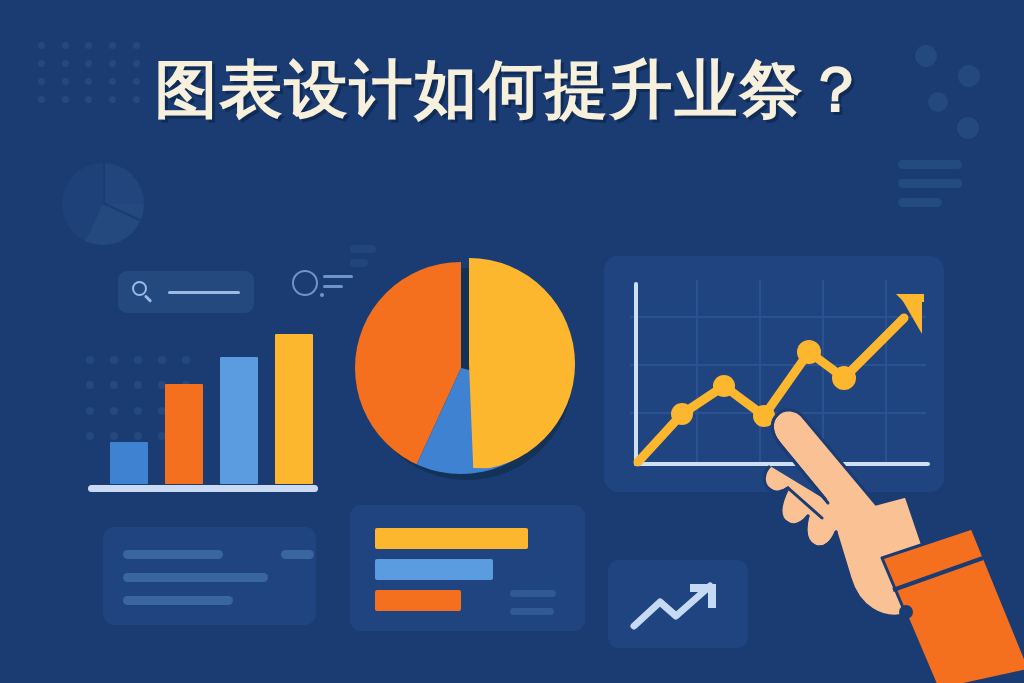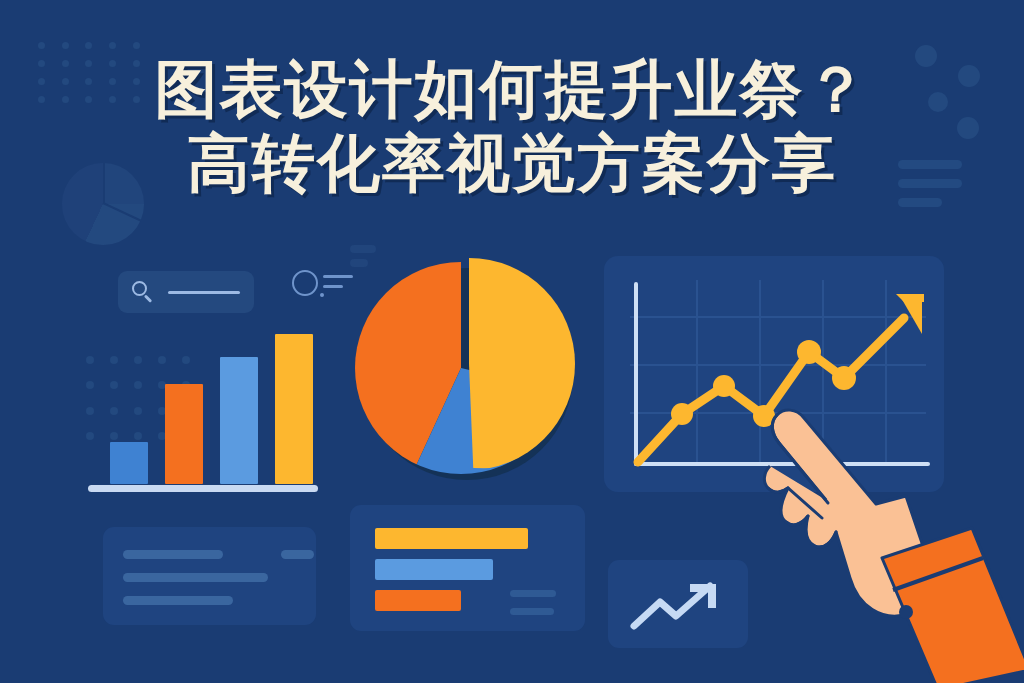--- a/index.html
+++ b/index.html
@@ -168,21 +168,20 @@
     <span style="left:0;top:20px;width:40px;"></span>
   </div>
 
   <div class="deco deco-lines-br" style="left:350px;top:245px;width:60px;height:30px;">
     <span style="left:0;top:0;width:26px;background:#21457c;"></span>
     <span style="left:0;top:14px;width:18px;background:#21457c;"></span>
   </div>
 
   <div class="title-block">
     <div class="title-line">图表设计如何提升业祭？</div>
-    <div class="title-line">高转化率视觉方案分享</div>
   </div>
 
   <div class="searchbar">
     <div class="mag">
       <div class="ring"></div>
         <div class="handle"></div>
     </div>
     <div class="search-line"></div>
   </div>
 

